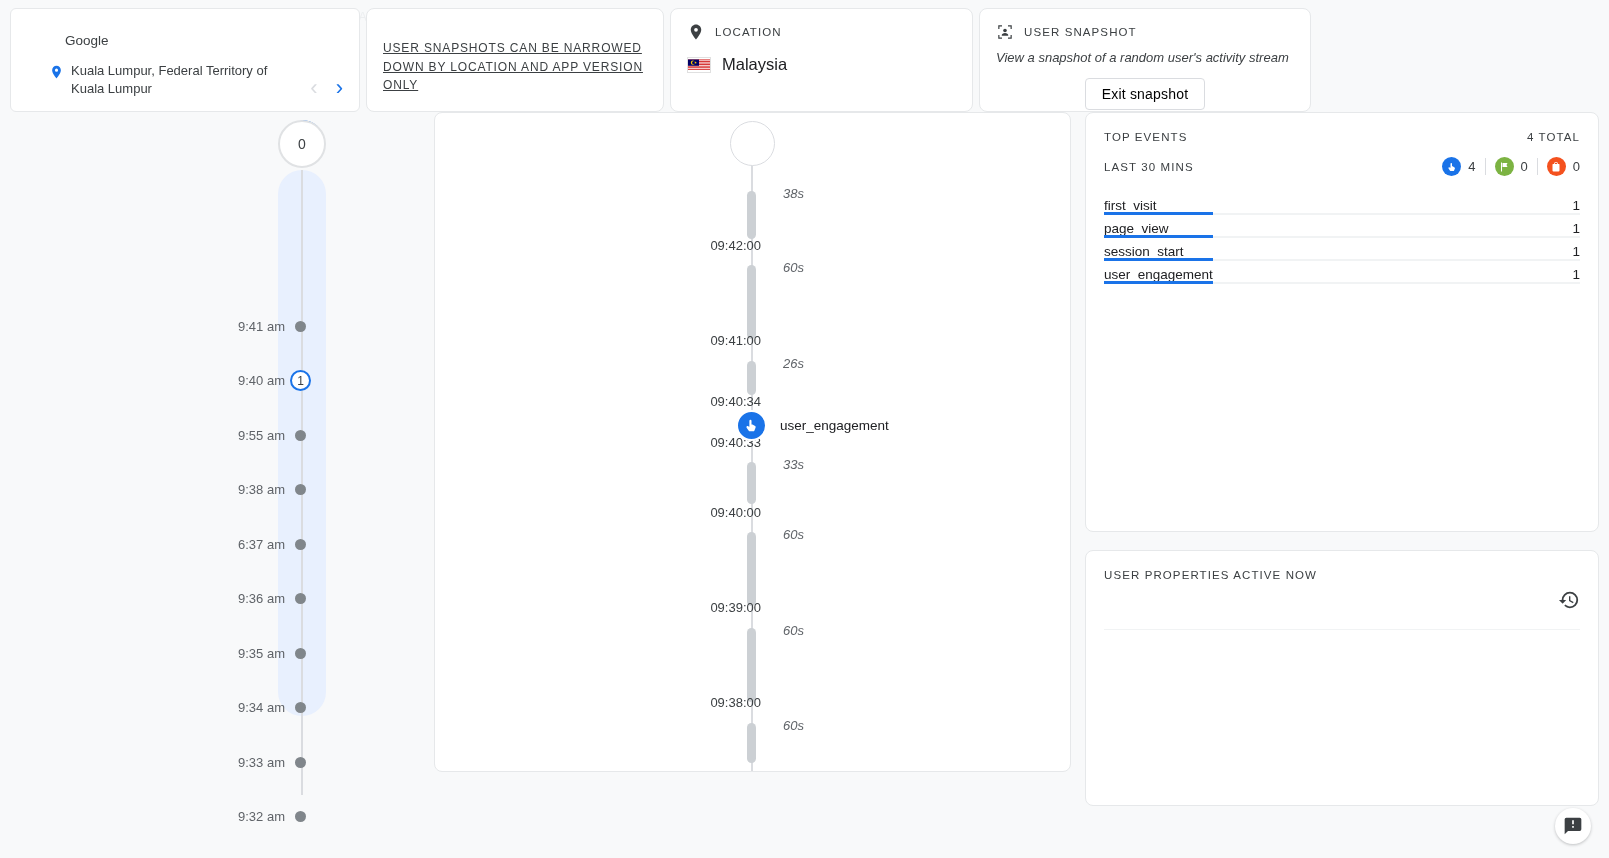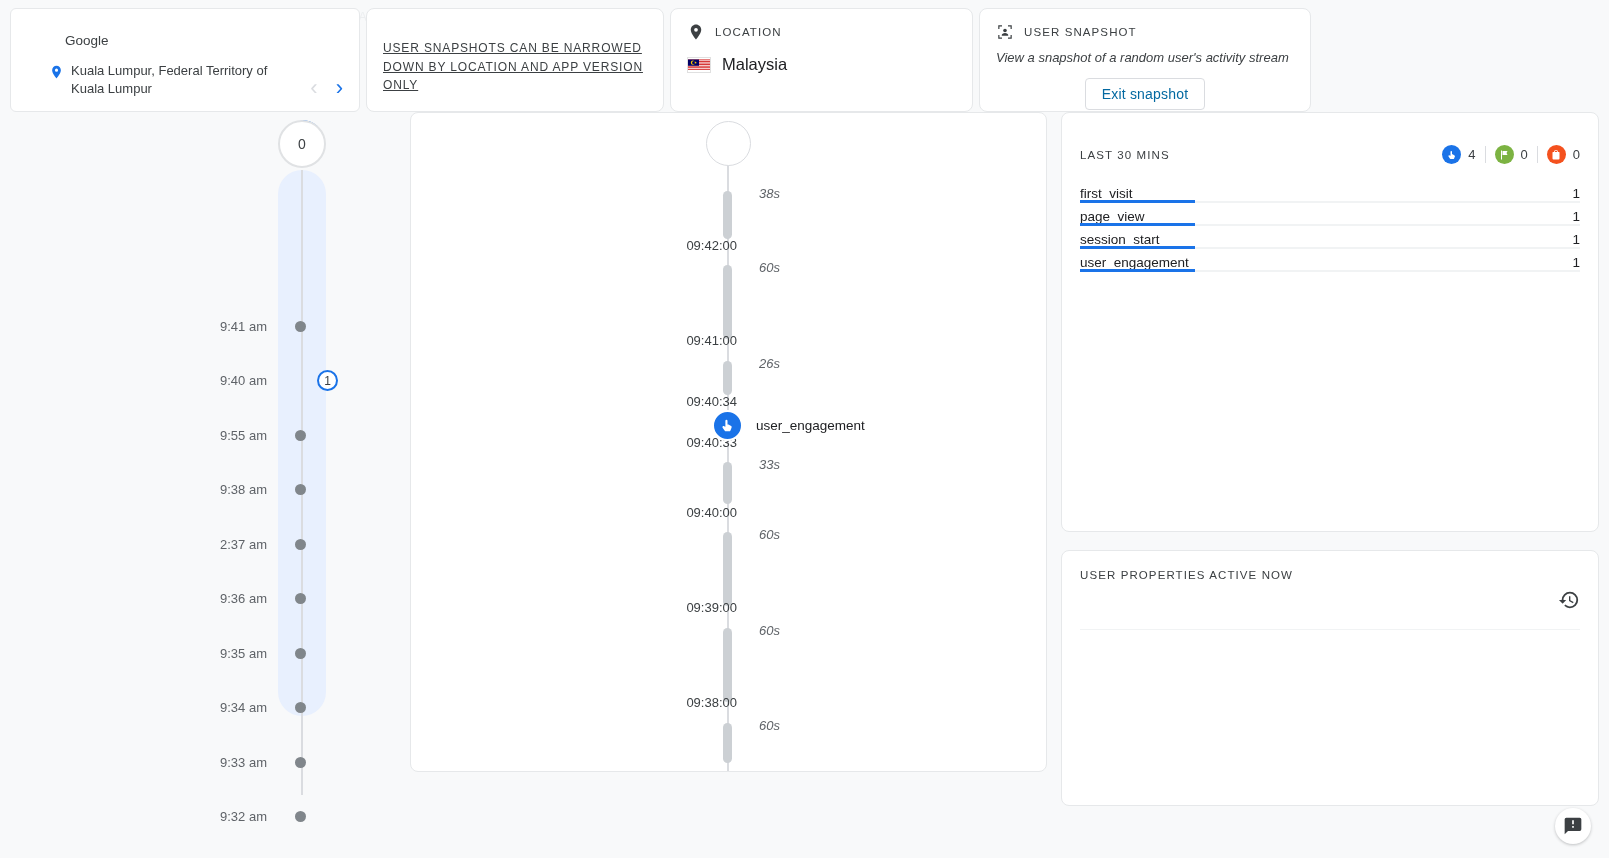--- a/index.html
+++ b/index.html
@@ -75,21 +75,21 @@
   .loc-val { display: flex; align-items: center; gap: 11px; font-size: 16.5px; color: #202124; }
   .flag {
     width: 24px; height: 16px; flex:0 0 24px;
     border: 1px solid #e0e0e0; display:block;
   }
 
   .snap-desc { font-size: 13px; color: #3c4043; line-height: 1.45; margin-top: -6px; font-style: italic; }
   .snap-btn-wrap { display: flex; justify-content: center; margin-top: 10px; }
   .snap-btn {
     background: #fff; border: 1px solid #dadce0; border-radius: 4px;
-    color: #0369a1; font-size: 14px; font-family: inherit;
+    color: #000000; font-size: 14px; font-family: inherit;
     padding: 7px 16px; cursor: pointer; letter-spacing: .2px;
   }
 
   
   .body-area { display: flex; height: 746px; padding: 0 10px; position: relative; }
 
   
   .mini-timeline { width: 400px; position: relative; flex: 0 0 400px; }
   .ring {
     position: absolute; left: 268px; top: 8px;
@@ -109,39 +109,39 @@
   }
   .axis-line {
     position: absolute; left: 291px; top: 58px;
     width: 2px; height: 625px; background: #dadce0;
   }
   .mrow {
     position: absolute; left: 0; width: 400px; height: 22px;
     display: flex; align-items: center;
   }
   .mlabel {
-    width: 285px; text-align: right; padding-right: 28px;
+    width: 285px; text-align: right; padding-right: 10px;
     font-size: 13px; color: #5f6368;
   }
   .mdot {
     width: 11px; height: 11px; border-radius: 50%;
     background: #80868b; margin-left: 0px;
   }
   .mdot.active {
     width: 21px; height: 21px; background: #fff;
     border: 2px solid #1a73e8; margin-left: -5px;
     display:flex; align-items:center; justify-content:center;
     font-size: 12px; color: #3c4043;
   }
 
   
   .stream-card {
     flex: 0 0 637px; width: 637px;
     background: #fff; border: 1px solid #e6e8ea; border-radius: 8px;
-    position: relative; height: 660px; overflow: hidden;
+    position: relative; height: 660px; overflow: hidden; margin-left: 24px;
   }
   .stream-line {
     position: absolute; left: 316px; top: 40px;
     width: 2px; height: 620px; background: #dadce0;
   }
   .stream-ring {
     position: absolute; left: 295px; top: 8px;
     width: 45px; height: 45px; border-radius: 50%;
     background: #fff; border: 1px solid #dadce0;
   }
@@ -310,34 +310,34 @@
     <div class="axis-line"></div>
     <svg class="ring-arc" viewBox="0 0 48 48">
       <path d="M24 2 A22 22 0 0 1 38 7" fill="none" stroke="#1a73e8" stroke-width="3.5" stroke-linecap="round"></path>
     </svg>
     <div class="ring">0</div>
     <div id="minute-rows">
         <div class="mrow" style="top: 203px;">
           <div class="mlabel">9:41 am</div>
           <div class="mdot"></div>
         </div>
-        <div class="mrow" style="top: 257.5px; gap: 27px;">
+        <div class="mrow" style="top: 257.5px;">
           <div class="mlabel">9:40 am</div>
           <div class="mdot active">1</div>
         </div>
         <div class="mrow" style="top: 312px;">
           <div class="mlabel">9:55 am</div>
           <div class="mdot"></div>
         </div>
         <div class="mrow" style="top: 366.5px;">
           <div class="mlabel">9:38 am</div>
           <div class="mdot"></div>
         </div>
         <div class="mrow" style="top: 421px;">
-          <div class="mlabel">2:37 am</div>
+          <div class="mlabel">6:37 am</div>
           <div class="mdot"></div>
         </div>
         <div class="mrow" style="top: 475.5px;">
           <div class="mlabel">9:36 am</div>
           <div class="mdot"></div>
         </div>
         <div class="mrow" style="top: 530px;">
           <div class="mlabel">9:35 am</div>
           <div class="mdot"></div>
         </div>
@@ -386,20 +386,24 @@
             <path d="M9 11.2V5.5a1.5 1.5 0 0 1 3 0v5.2h.9c.4 0 .8.1 1.1.3l3.1 1.8c.7.4 1 1.3.7 2l-1.6 4.1c-.3.8-1 1.3-1.9 1.3H9.8c-.7 0-1.3-.3-1.7-.9l-3-4.3c-.4-.6-.3-1.4.2-1.9.5-.5 1.3-.6 1.9-.2L9 13.7v-2.5z"></path>
           </svg>
         </div>
         <div class="ev-name" style="top: 305px;">user_engagement</div>
       </div>
   </div>
 
   <div class="right-rail">
 
     <div class="panel p-events">
+      <div class="pan-row1">
+        <span class="pan-title">TOP EVENTS</span>
+        <span class="pan-total">4 TOTAL</span>
+      </div>
       <div class="pan-row2">
         <span class="pan-sub">LAST 30 MINS</span>
         <div class="legend" id="events-legend">
             <div class="lg-item">
               <div class="lg-badge" style="background: rgb(26, 115, 232);">
                 <svg viewBox="0 0 24 24">
                   <path d="M9 11.2V5.5a1.5 1.5 0 0 1 3 0v5.2h.9c.4 0 .8.1 1.1.3l3.1 1.8c.7.4 1 1.3.7 2l-1.6 4.1c-.3.8-1 1.3-1.9 1.3H9.8c-.7 0-1.3-.3-1.7-.9l-3-4.3c-.4-.6-.3-1.4.2-1.9.5-.5 1.3-.6 1.9-.2L9 13.7v-2.5z"></path>
                 </svg>
               </div>
               <span class="lg-num">4</span>

